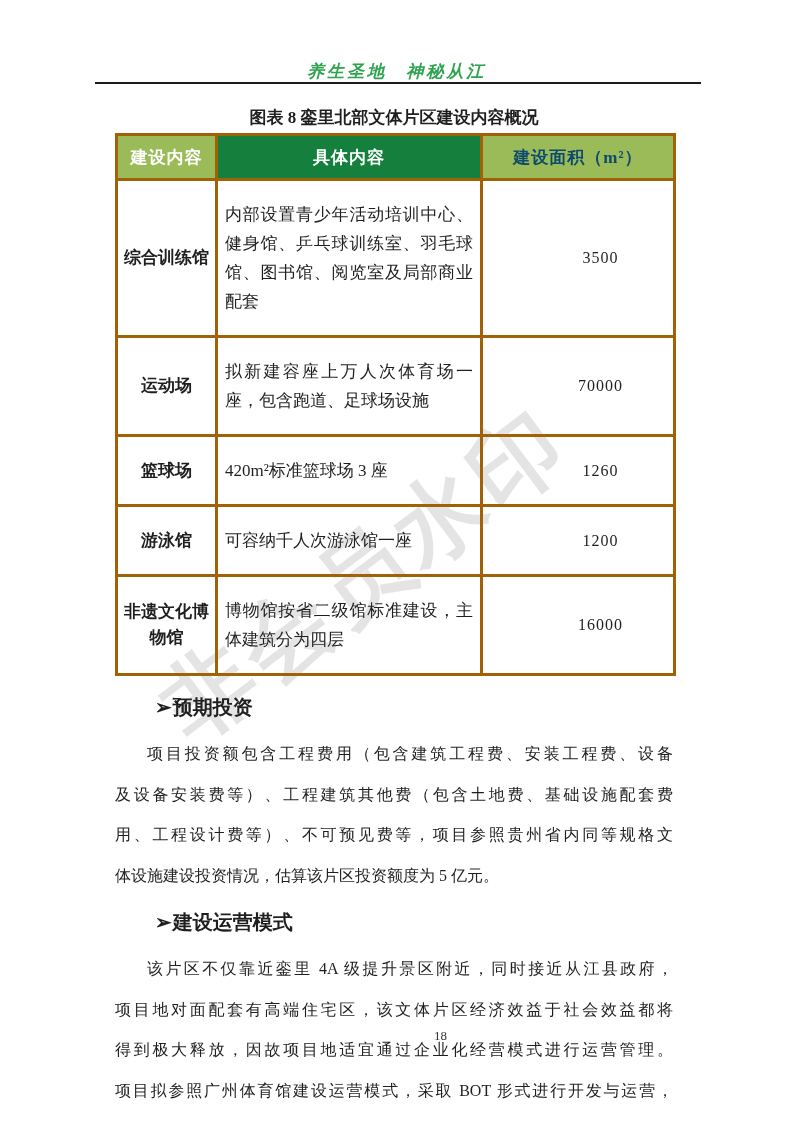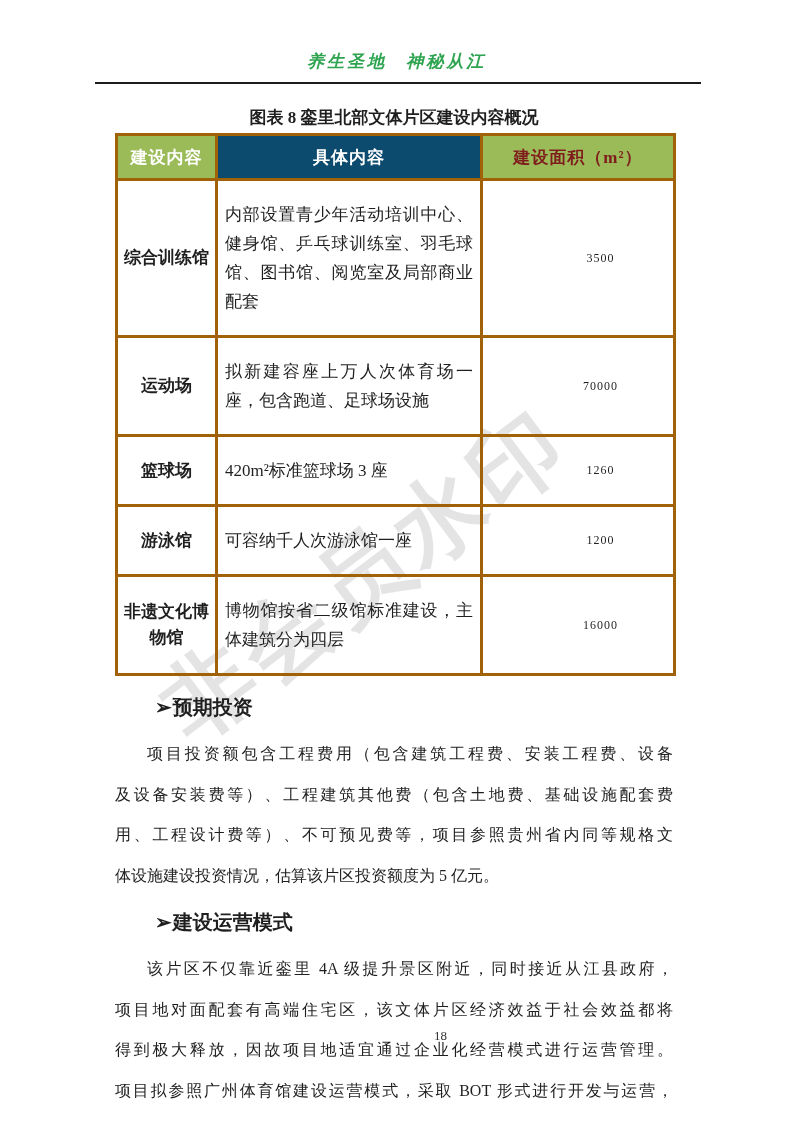--- a/index.html
+++ b/index.html
@@ -7,21 +7,21 @@
     position:relative;
     width:793px;height:1122px;
     background:#ffffff;
     margin:0 auto;
     overflow:hidden;
     font-family:"Liberation Serif","DejaVu Serif",serif;
     color:#1f1f1f;
   }
   
   .slogan{
-    position:absolute;top:50px;left:0;width:100%;
+    position:absolute;top:60px;left:0;width:100%;
     text-align:center;
     font-size:17px;font-weight:bold;font-style:italic;
     letter-spacing:3px;word-spacing:12px;
     color:#2ea450;
   }
   .header-rule{
     position:absolute;top:82px;left:95px;width:606px;height:2px;
     background:#1c1c1c;
   }
   
@@ -57,21 +57,21 @@
   }
   td.c-name{
     font-weight:bold;text-align:center;font-size:17px;
     line-height:26px;padding:3px 4px;
   }
   td.c-detail{
     font-size:17px;line-height:29px;padding:19px 7px;
     text-align:justify;text-justify:inter-ideograph;
   }
   td.c-area{
-    text-align:center;font-size:12px;letter-spacing:1px;padding-left:46px;
+    text-align:center;font-size:16px;letter-spacing:1px;padding-left:46px;
   }
   
   .sec-heading{
     margin:18px 0 8px 40px;
     font-size:20px;font-weight:bold;
   }
   .sec-heading .arrow{font-weight:bold;margin-right:1px;}
   .para-line{
     font-size:16px;line-height:49px;height:40.5px;
     white-space:nowrap;overflow:visible;
@@ -113,22 +113,22 @@
 
     <table class="ctable">
       <colgroup>
           <col class="c1">
           <col class="c2">
           <col class="c3">
         </colgroup>
       <thead>
         <tr>
           <th style="background: rgb(155, 187, 89); color: rgb(255, 255, 255);">建设内容</th>
-          <th style="background: #0c4a6e; color: rgb(255, 255, 255);">具体内容</th>
-          <th style="background: rgb(155, 187, 89); color: #7f1d1d;">建设面积（m²）</th>
+          <th style="background: #15803d; color: rgb(255, 255, 255);">具体内容</th>
+          <th style="background: rgb(155, 187, 89); color: #0c4a6e;">建设面积（m²）</th>
         </tr>
       </thead>
       <tbody id="table-body">
           <tr>
             <td class="c-name">综合训练馆</td>
             <td class="c-detail">内部设置青少年活动培训中心、健身馆、乒乓球训练室、羽毛球馆、图书馆、阅览室及局部商业配套</td>
             <td class="c-area">3500</td>
           </tr>
           <tr>
             <td class="c-name">运动场</td>

